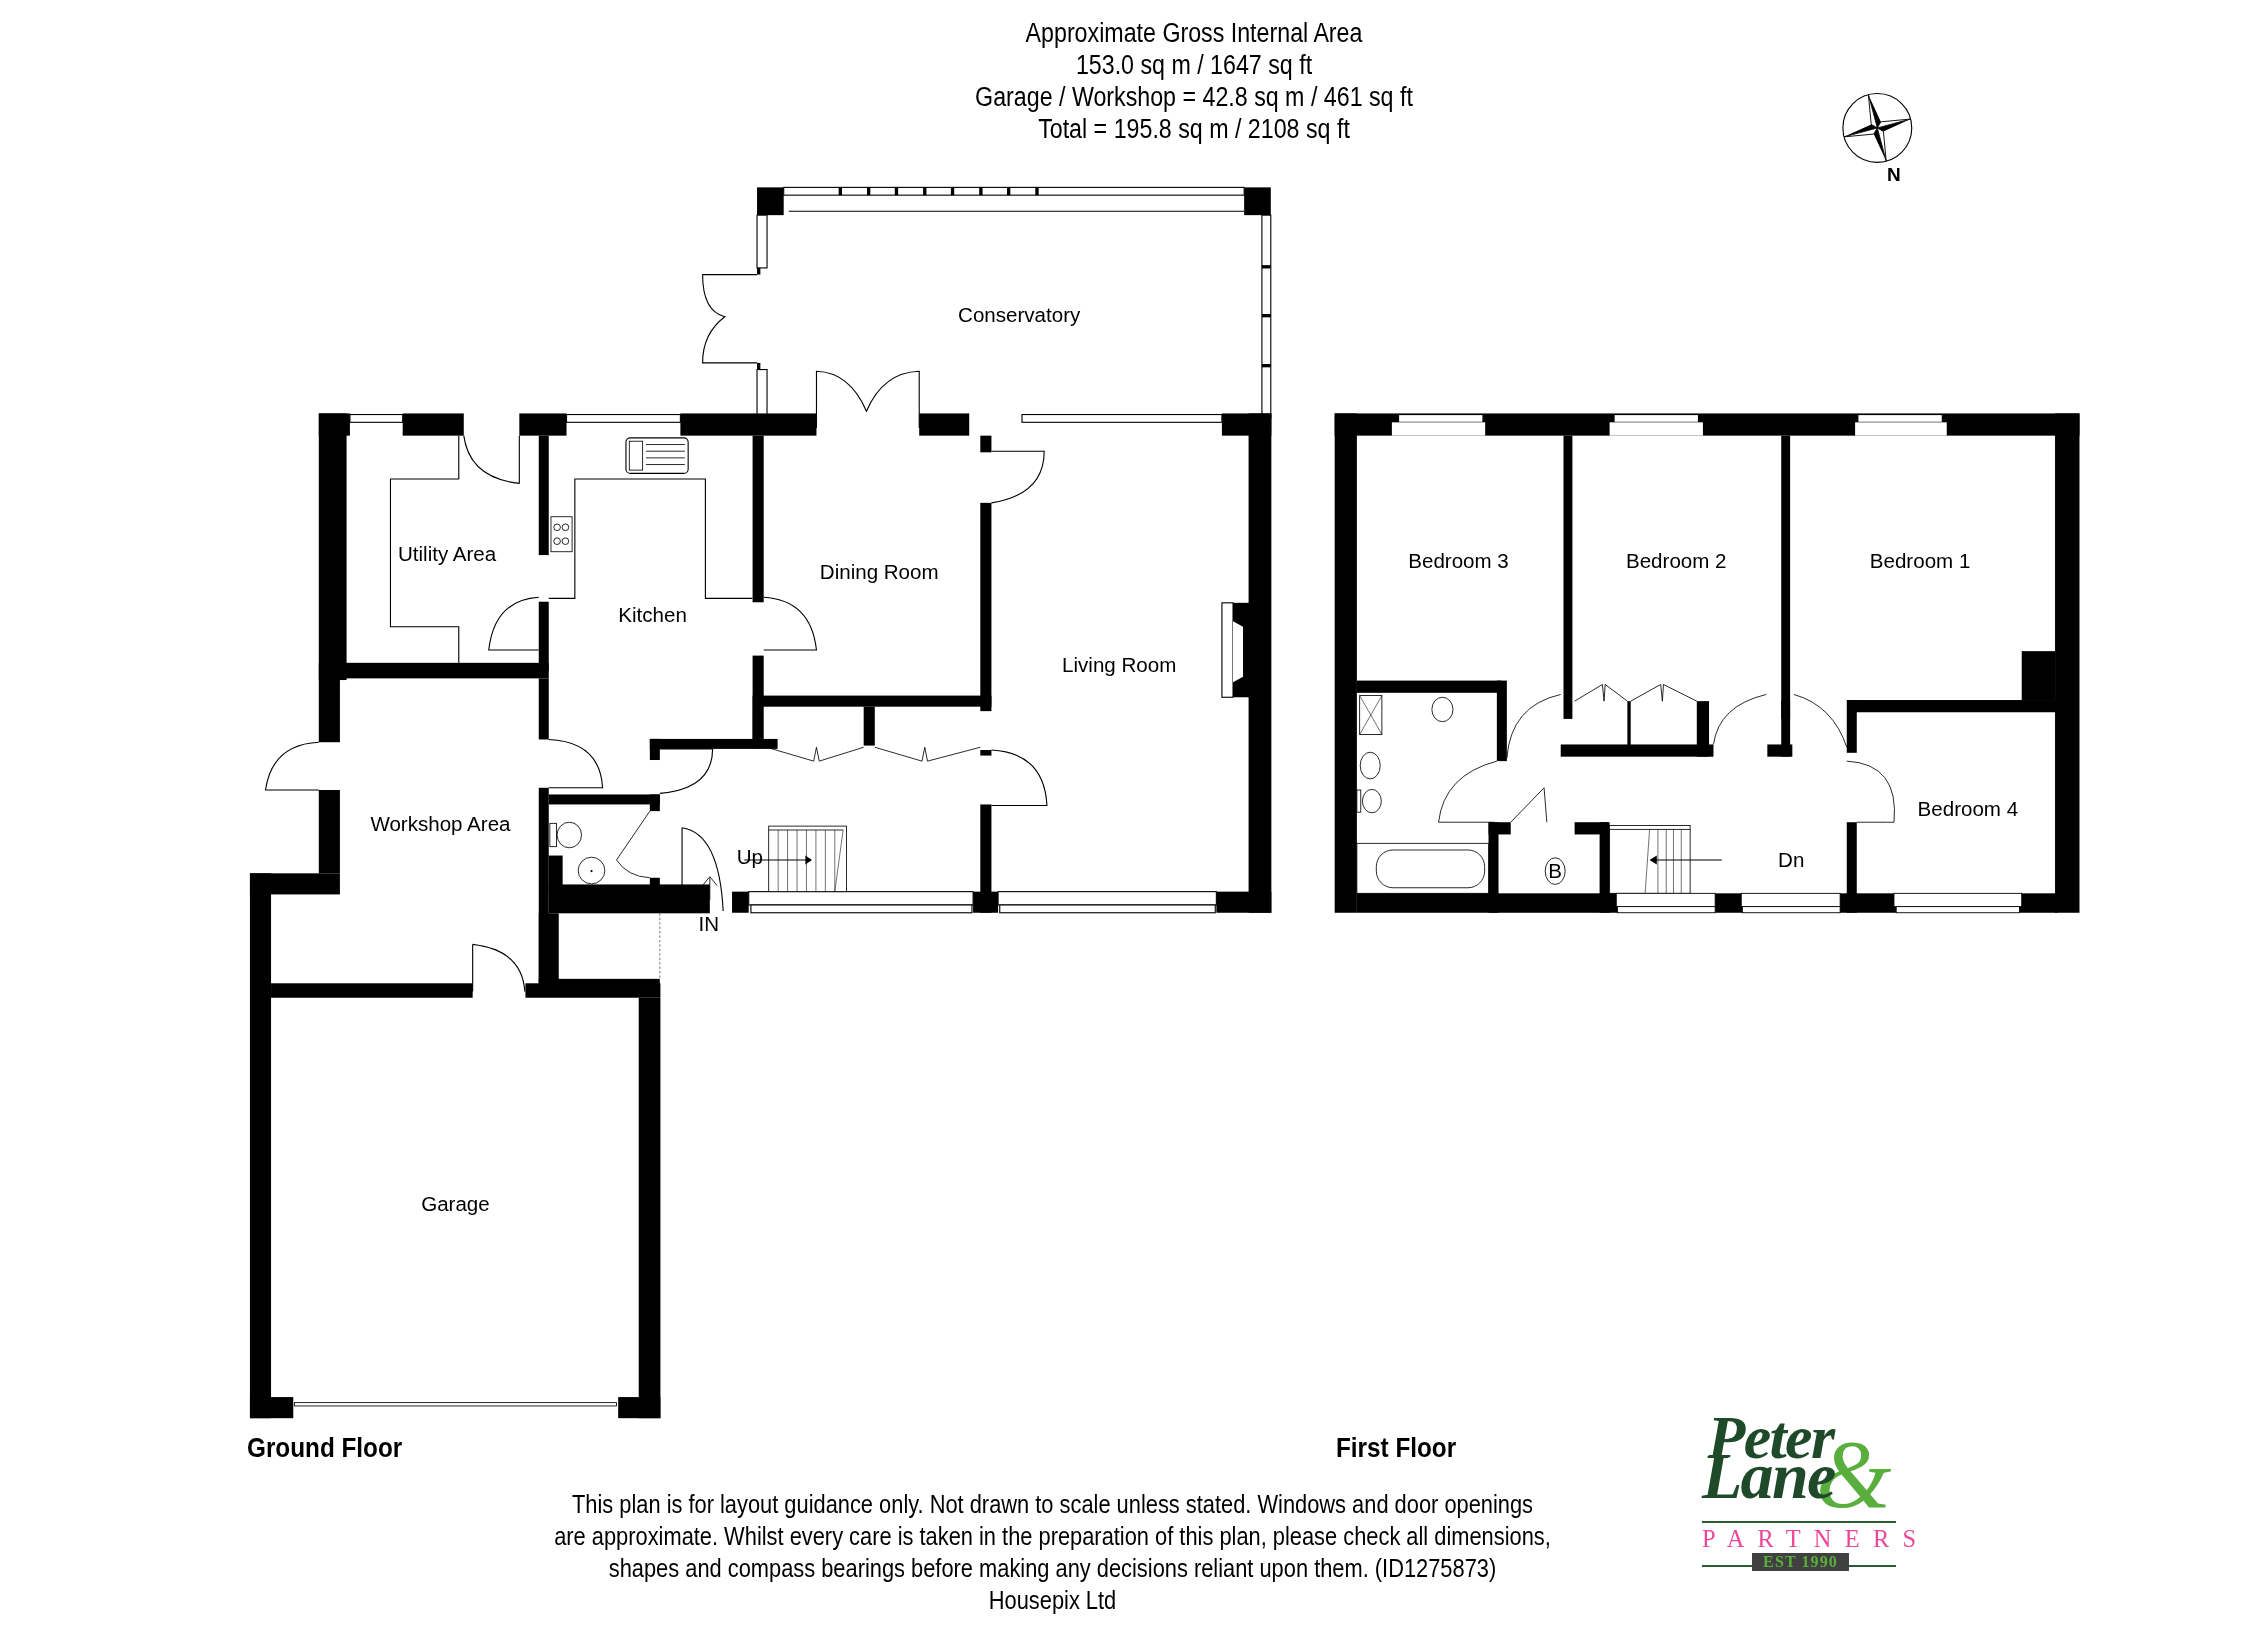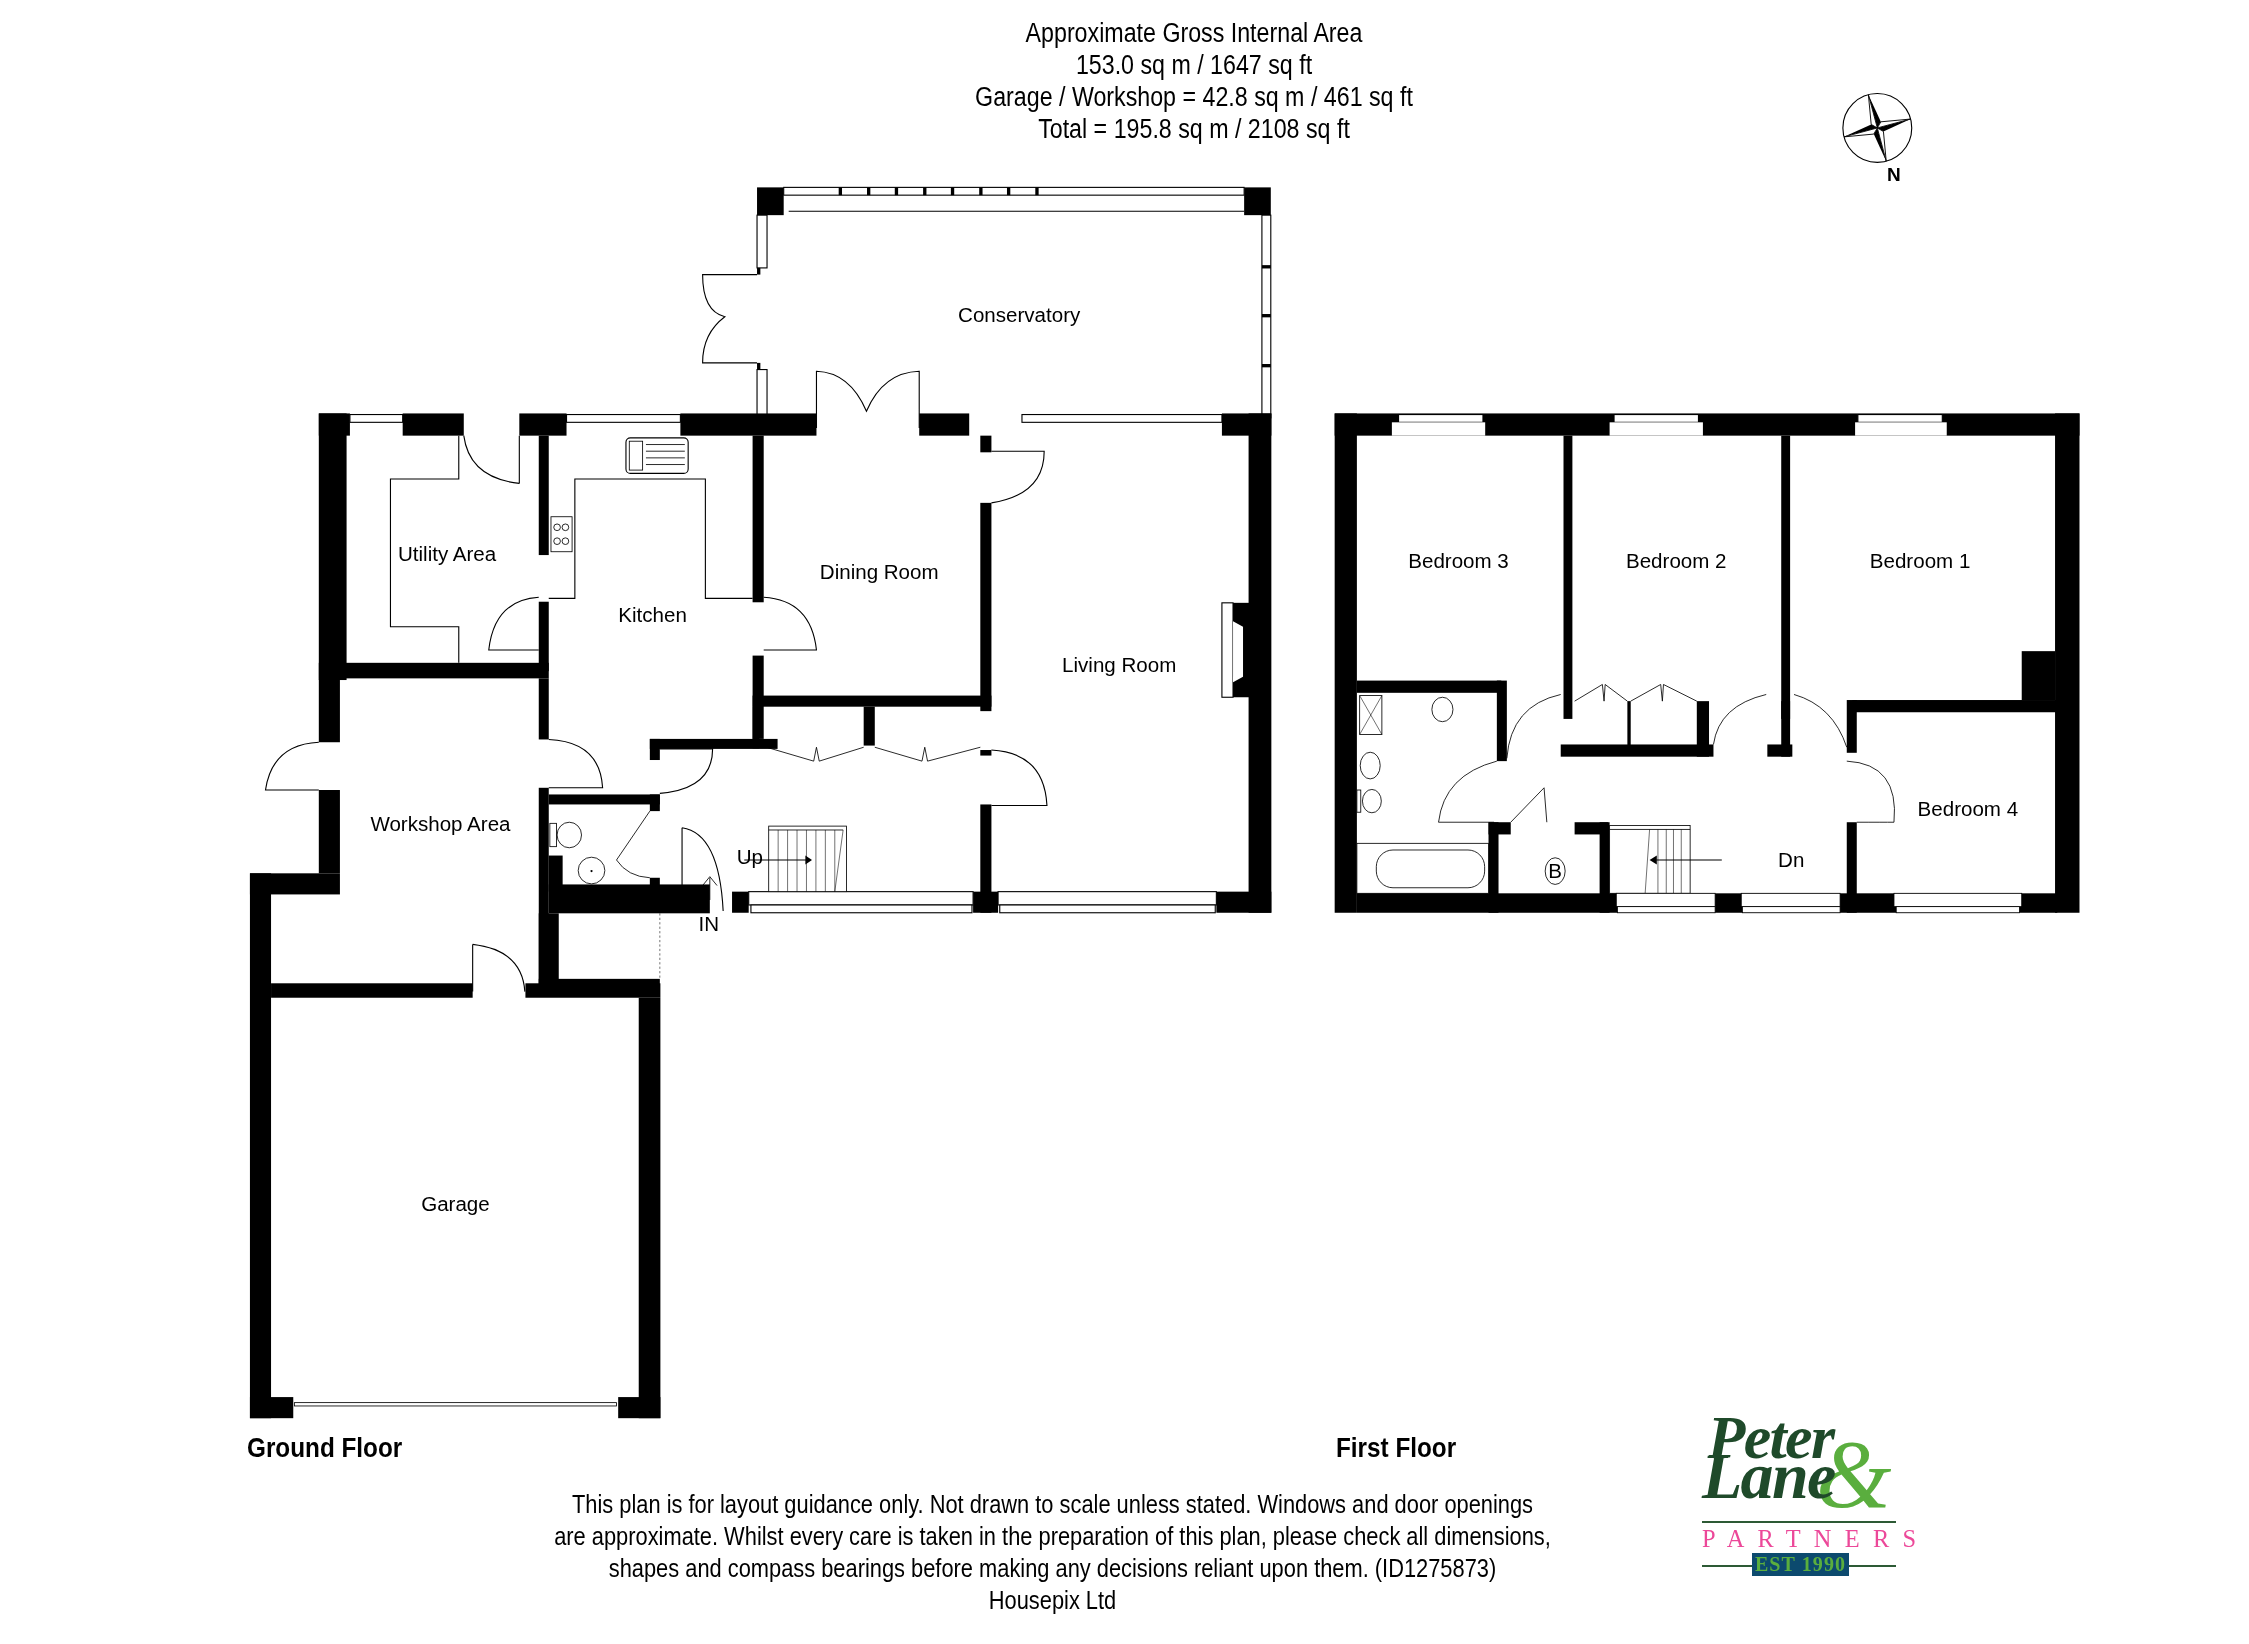--- a/index.html
+++ b/index.html
@@ -10,21 +10,21 @@
   .room-label { font-family: "Liberation Sans", sans-serif; font-size: 37px; fill: #000; }
   .floor-label { position: absolute; font-family: "Liberation Sans", sans-serif; font-weight: bold; font-size: 27px; transform: scaleX(0.9); transform-origin: left top; white-space: nowrap; }
   .disclaimer { position: absolute; left: 433px; top: 1488px; width: 1239px; text-align: center; font-size: 26px; line-height: 32px; transform: scaleX(0.84); transform-origin: center top; }
   .disclaimer div { white-space: nowrap; }
   .logo { position: absolute; left: 1702px; top: 1402px; width: 217px; height: 167px; }
   .logo .peter { position: absolute; left: 5.6px; top: 0px; font-family: "Liberation Serif", serif; font-style: italic; font-weight: bold; font-size: 62px; color: #1f4a2a; letter-spacing: -1.7px; }
   .logo .lane { position: absolute; left: 0px; top: 36px; font-family: "Liberation Serif", serif; font-style: italic; font-weight: bold; font-size: 66px; color: #1f4a2a; letter-spacing: -1.7px; }
   .logo .amp { position: absolute; left: 114px; top: 16.7px; font-family: "Liberation Serif", serif; font-style: italic; font-size: 97px; color: #5aae3e; }
   .logo .rule { position: absolute; left: 0; width: 194px; height: 1.7px; background: #2d5a35; }
   .logo .partners { position: absolute; left: 0px; top: 123px; width: 196px; font-family: "Liberation Serif", serif; font-size: 24.4px; color: #ec4899; letter-spacing: 13.3px; white-space: nowrap; }
-  .logo .est { position: absolute; left: 50px; top: 151px; width: 97px; text-align: center; font-family: "Liberation Serif", serif; font-weight: bold; font-size: 20px; color: #5aae3e; letter-spacing: 1.1px; background: #0c4a6e; }
+  .logo .est { position: absolute; left: 50px; top: 151px; width: 97px; text-align: center; font-family: "Liberation Serif", serif; font-weight: bold; font-size: 16px; color: #5aae3e; letter-spacing: 1.1px; background: #404040; }
   .compass-n { position: absolute; left: 1887px; top: 164px; font-weight: bold; font-size: 19px; }
 </style>
 </head>
 <body>
 
 <div class="header">
   <div>Approximate Gross Internal Area</div>
   <div>153.0 sq m / 1647 sq ft</div>
   <div>Garage / Workshop = 42.8 sq m / 461 sq ft</div>
   <div>Total = 195.8 sq m / 2108 sq ft</div>

